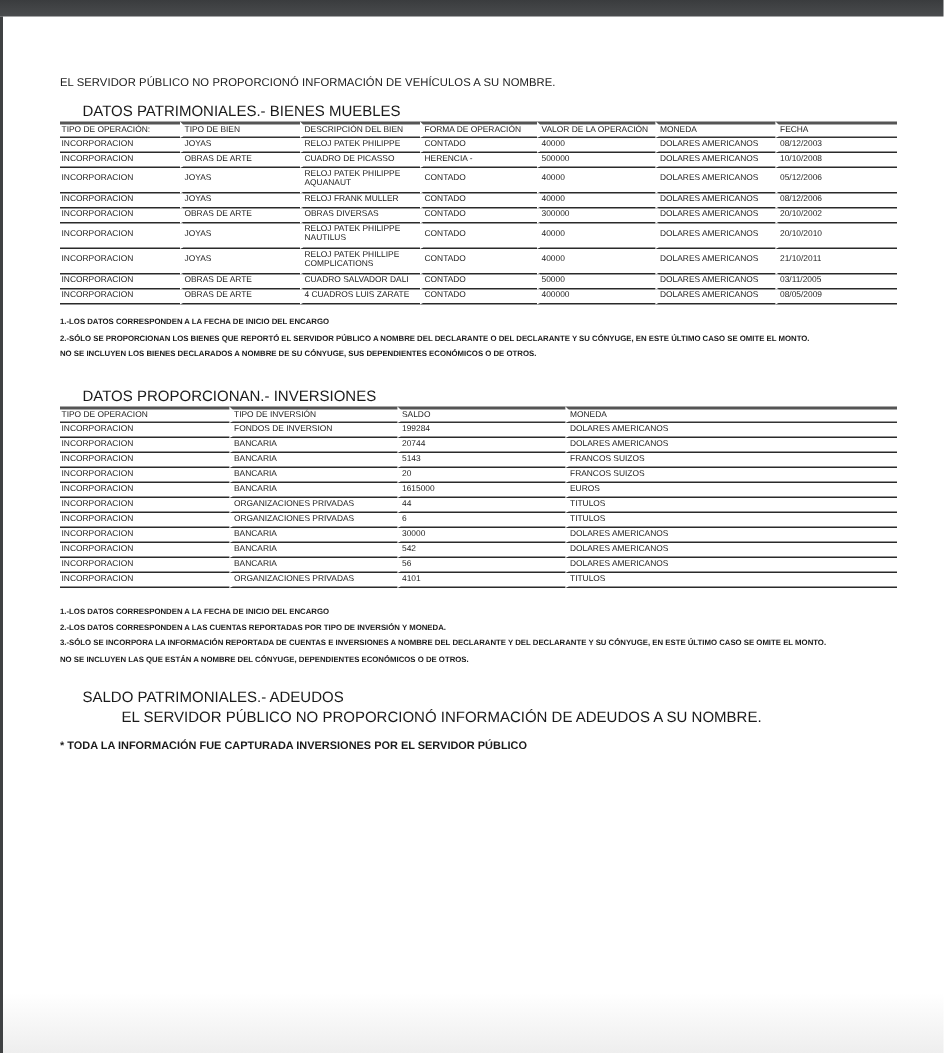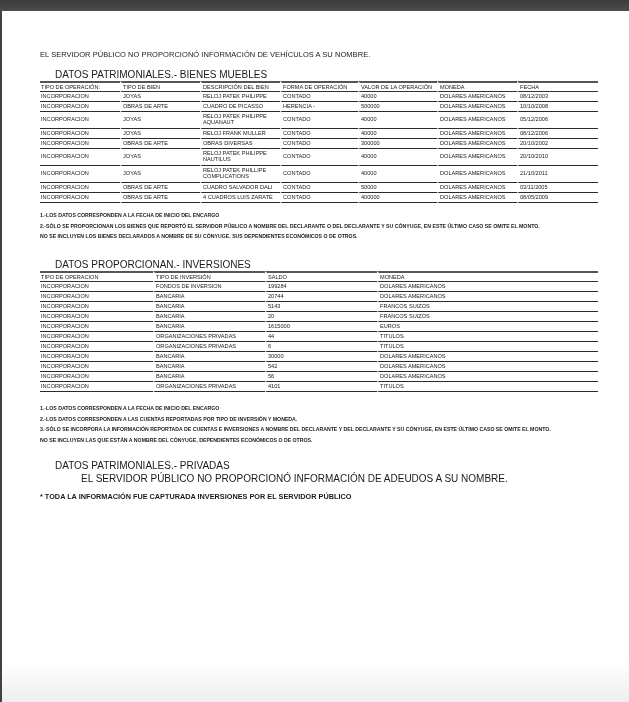--- a/index.html
+++ b/index.html
@@ -240,19 +240,19 @@
       </tbody>
   </table>
 
   <div class="notes" style="top:405px">
     <p>1.-LOS DATOS CORRESPONDEN A LA FECHA DE INICIO DEL ENCARGO</p>
     <p>2.-LOS DATOS CORRESPONDEN A LAS CUENTAS REPORTADAS POR TIPO DE INVERSIÓN Y MONEDA.</p>
     <p>3.-SÓLO SE INCORPORA LA INFORMACIÓN REPORTADA DE CUENTAS E INVERSIONES A NOMBRE DEL DECLARANTE Y DEL DECLARANTE Y SU CÓNYUGE, EN ESTE ÚLTIMO CASO SE OMITE EL MONTO.</p>
     <p>NO SE INCLUYEN LAS QUE ESTÁN A NOMBRE DEL CÓNYUGE, DEPENDIENTES ECONÓMICOS O DE OTROS.</p>
   </div>
 
-  <div class="section-title" style="top:460px">DATOS PATRIMONIALES.- PRIVADAS</div>
+  <div class="section-title" style="top:460px">SALDO PATRIMONIALES.- ADEUDOS</div>
   <div class="plain" style="top:473px">EL SERVIDOR PÚBLICO NO PROPORCIONÓ INFORMACIÓN DE ADEUDOS A SU NOMBRE.</div>
 
   <div class="final" style="top:492px">* TODA LA INFORMACIÓN FUE CAPTURADA INVERSIONES POR EL SERVIDOR PÚBLICO</div>
 </div>
 
 <div class="bottomfade"></div>
 
 </body></html>

